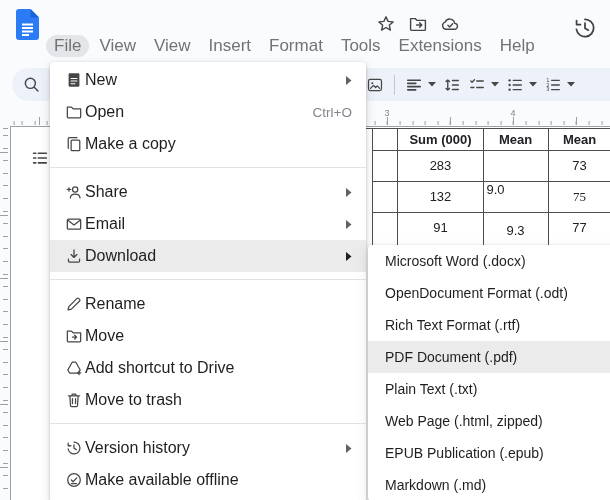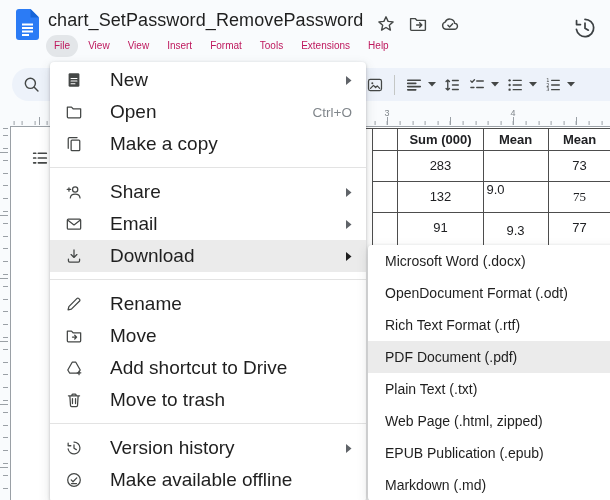--- a/index.html
+++ b/index.html
@@ -11,21 +11,21 @@
   .docs-logo { position:absolute; left:16px; top:9px; width:23px; height:31px; }
   .doc-title { position:absolute; left:48px; top:10px; font-size:18px; color:#1f1f1f; letter-spacing:.1px; white-space:nowrap; }
   .title-icon { position:absolute; top:14px; width:20px; height:20px; color:#444746; }
   .star-pos { left:376px; }
   .movefolder-pos { left:408px; }
   .cloud-pos { left:440px; }
   .history-btn { position:absolute; left:572px; top:15px; width:26px; height:26px; color:#3c4043; }
 
   
   .menubar { position:absolute; left:46px; top:35px; display:flex; height:22px; align-items:center; }
-  .menubar-item { font-size:10px; color:#be185d; padding:1px 8px; margin-right:2px; border-radius:11px; line-height:20px; }
+  .menubar-item { font-size:17px; color:#737373; padding:1px 8px; margin-right:2px; border-radius:11px; line-height:20px; }
   .menubar-item.active { background:#e3e6e9; }
 
   
   .toolbar-pill { position:absolute; left:12px; top:68px; width:616px; height:33px; background:#edf2fa; border-radius:17px; }
   .search-icon { position:absolute; left:22px; top:75px; width:19px; height:19px; color:#444746; }
   .toolbar-right { position:absolute; left:366px; top:68px; height:33px; display:flex; align-items:center; gap:7px; color:#444746; }
   .tb-icon { width:18px; height:18px; flex:none; }
   .tb-caret { width:8px; height:5px; flex:none; margin-left:-2px; }
   .tb-sep { width:1px; height:20px; background:#c4c7c5; flex:none; margin:0 3px; }
 
@@ -55,21 +55,21 @@
   .cell { position:absolute; display:flex; align-items:center; justify-content:center; font-size:13px; color:#202124; }
   .cell.hdr { font-weight:bold; }
   .outline-toggle { position:absolute; left:31px; top:149px; width:18px; height:18px; color:#444746; }
 
   
   .menu-panel { position:absolute; left:50px; top:62px; width:316px; background:#fff; border-radius:4px;
       box-shadow:0 1px 3px rgba(60,64,67,.3), 0 4px 12px rgba(60,64,67,.15); z-index:10; padding:2px 0 6px; }
   .menu-item { height:32px; display:flex; align-items:center; padding:0 14px 0 15px; cursor:default; }
   .menu-item.hl { background:#ebebeb; }
   .mi-icon { width:18px; height:18px; flex:none; color:#444746; }
-  .mi-label { margin-left:27px; font-size:19px; color:#1f1f1f; white-space:nowrap; }
+  .mi-label { margin-left:2px; font-size:16px; color:#1f1f1f; white-space:nowrap; }
   .mi-shortcut { margin-left:auto; font-size:13.5px; color:#80868b; }
   .mi-arrow { margin-left:auto; width:6px; height:9px; }
   .mi-arrow svg { display:block; }
   .menu-sep { height:1px; background:#e3e3e3; margin:7px 0 8px; }
 
   .submenu-panel { position:absolute; left:368px; top:245px; width:252px; background:#fff; border-radius:4px;
       box-shadow:0 1px 3px rgba(60,64,67,.3), 0 4px 12px rgba(60,64,67,.15); z-index:11; }
   .submenu-item { height:32px; display:flex; align-items:center; padding-left:17px; font-size:14px; color:#1f1f1f; white-space:nowrap; }
   .submenu-item.hl { background:#ebebeb; }
 
@@ -128,21 +128,20 @@
   </div>
 
   <div class="docs-logo">
     <svg viewBox="0 0 23 31" width="23" height="31">
       <path d="M3 0h11.5L23 8.5V28a3 3 0 0 1-3 3H3a3 3 0 0 1-3-3V3a3 3 0 0 1 3-3z" fill="#2b7bf5"></path>
       <path d="M14.5 0L23 8.5h-8.5z" fill="#1664d8"></path>
       <path d="M6 15.5h11M6 19h11M6 22.5h11M6 26h7" stroke="#fff" stroke-width="1.9" fill="none"></path>
     </svg>
   </div>
 
-  <div class="doc-title">chart_SetPassword_RemovePassword</div>
 
   <div class="title-icon star-pos">
     <svg viewBox="0 0 20 20" width="20" height="20" stroke="currentColor" fill="none" stroke-width="1.4" stroke-linejoin="round">
       <path d="M10 2.8l2.1 4.6 5 .5-3.8 3.3 1.1 4.9L10 13.5l-4.4 2.6 1.1-4.9L2.9 7.9l5-.5z"></path>
     </svg>
   </div>
   <div class="title-icon movefolder-pos">
     <svg viewBox="0 0 20 20" width="20" height="20" stroke="currentColor" fill="none" stroke-width="1.4" stroke-linecap="round" stroke-linejoin="round">
       <path d="M2.6 4.6h4.6l1.8 1.8h8.4v9a1 1 0 0 1-1 1H3.6a1 1 0 0 1-1-1z"></path>
       <path d="M8.6 11h5M11.6 8.8L13.8 11l-2.2 2.2"></path>

